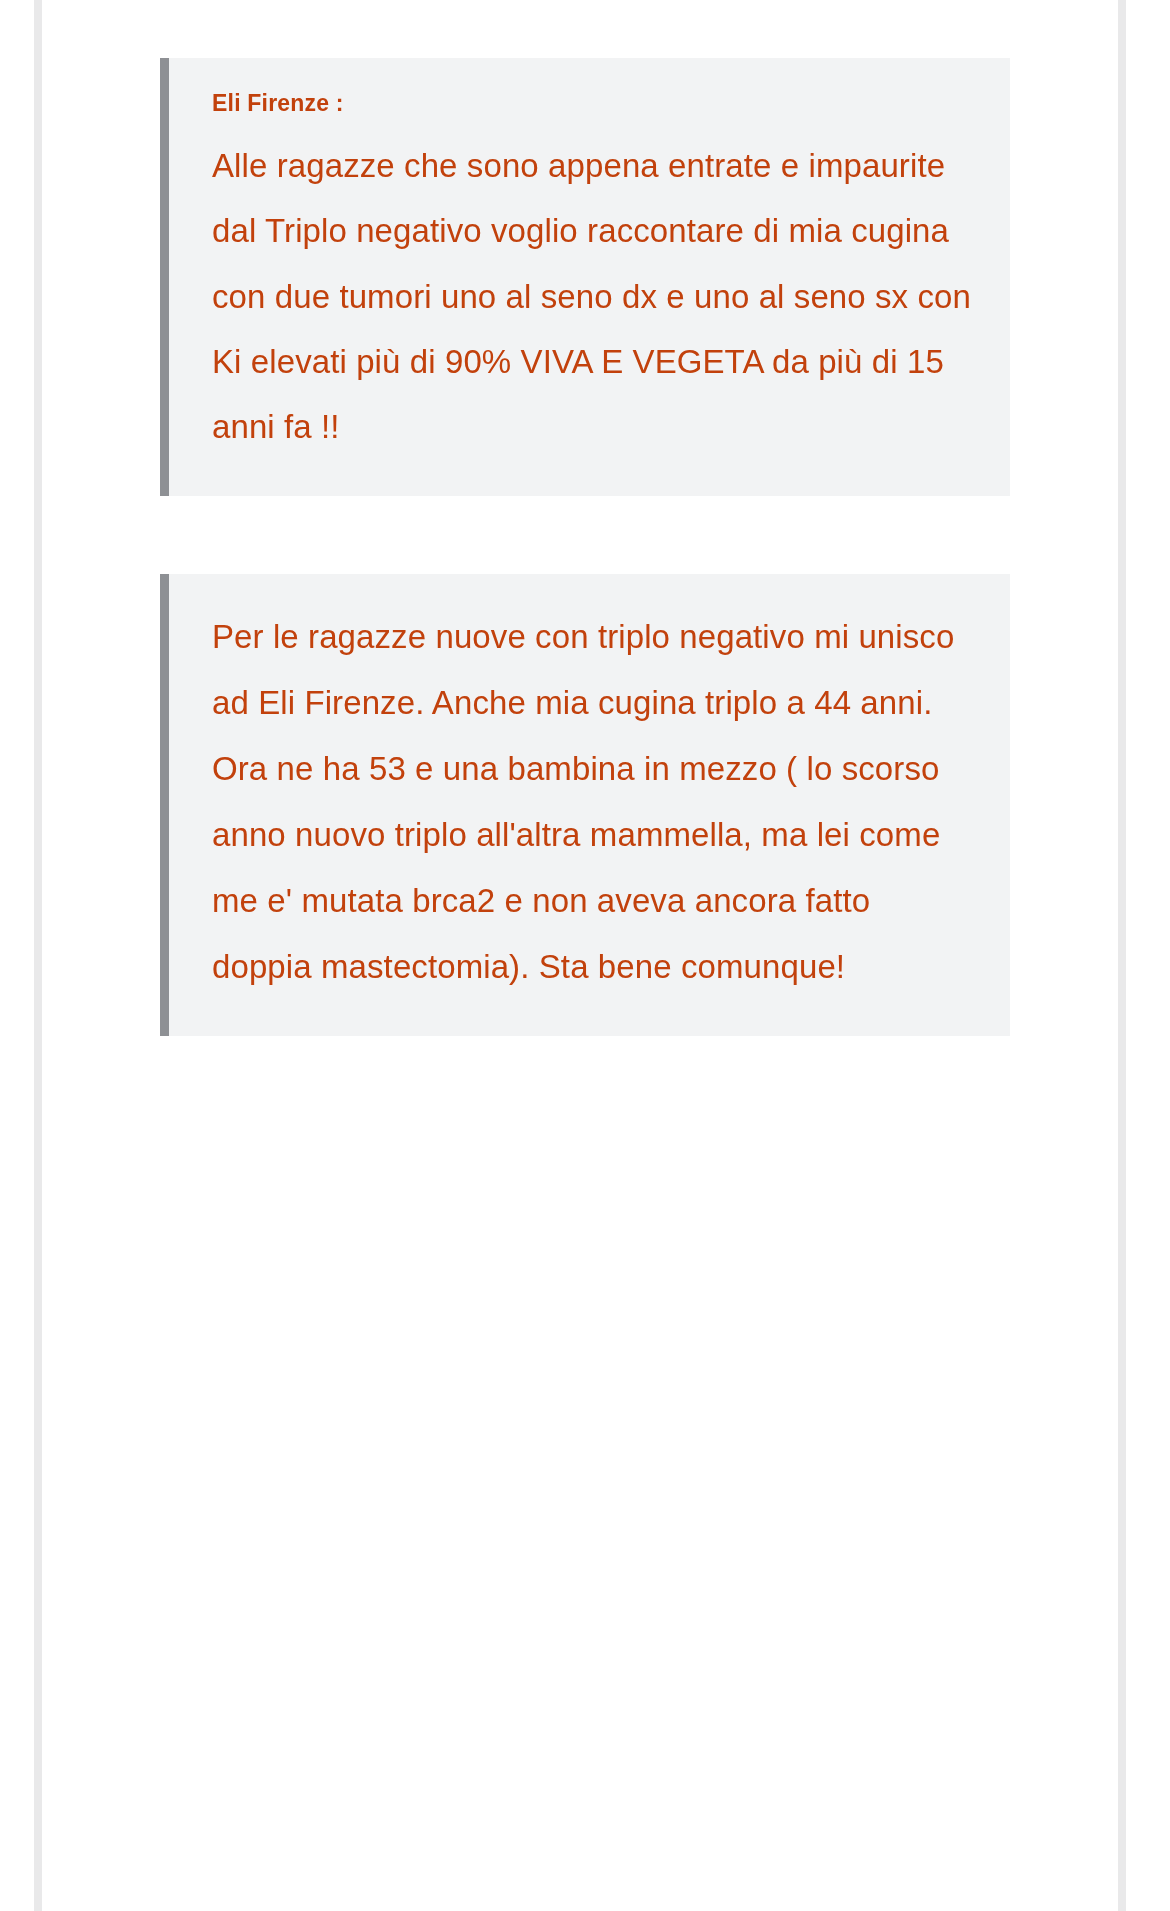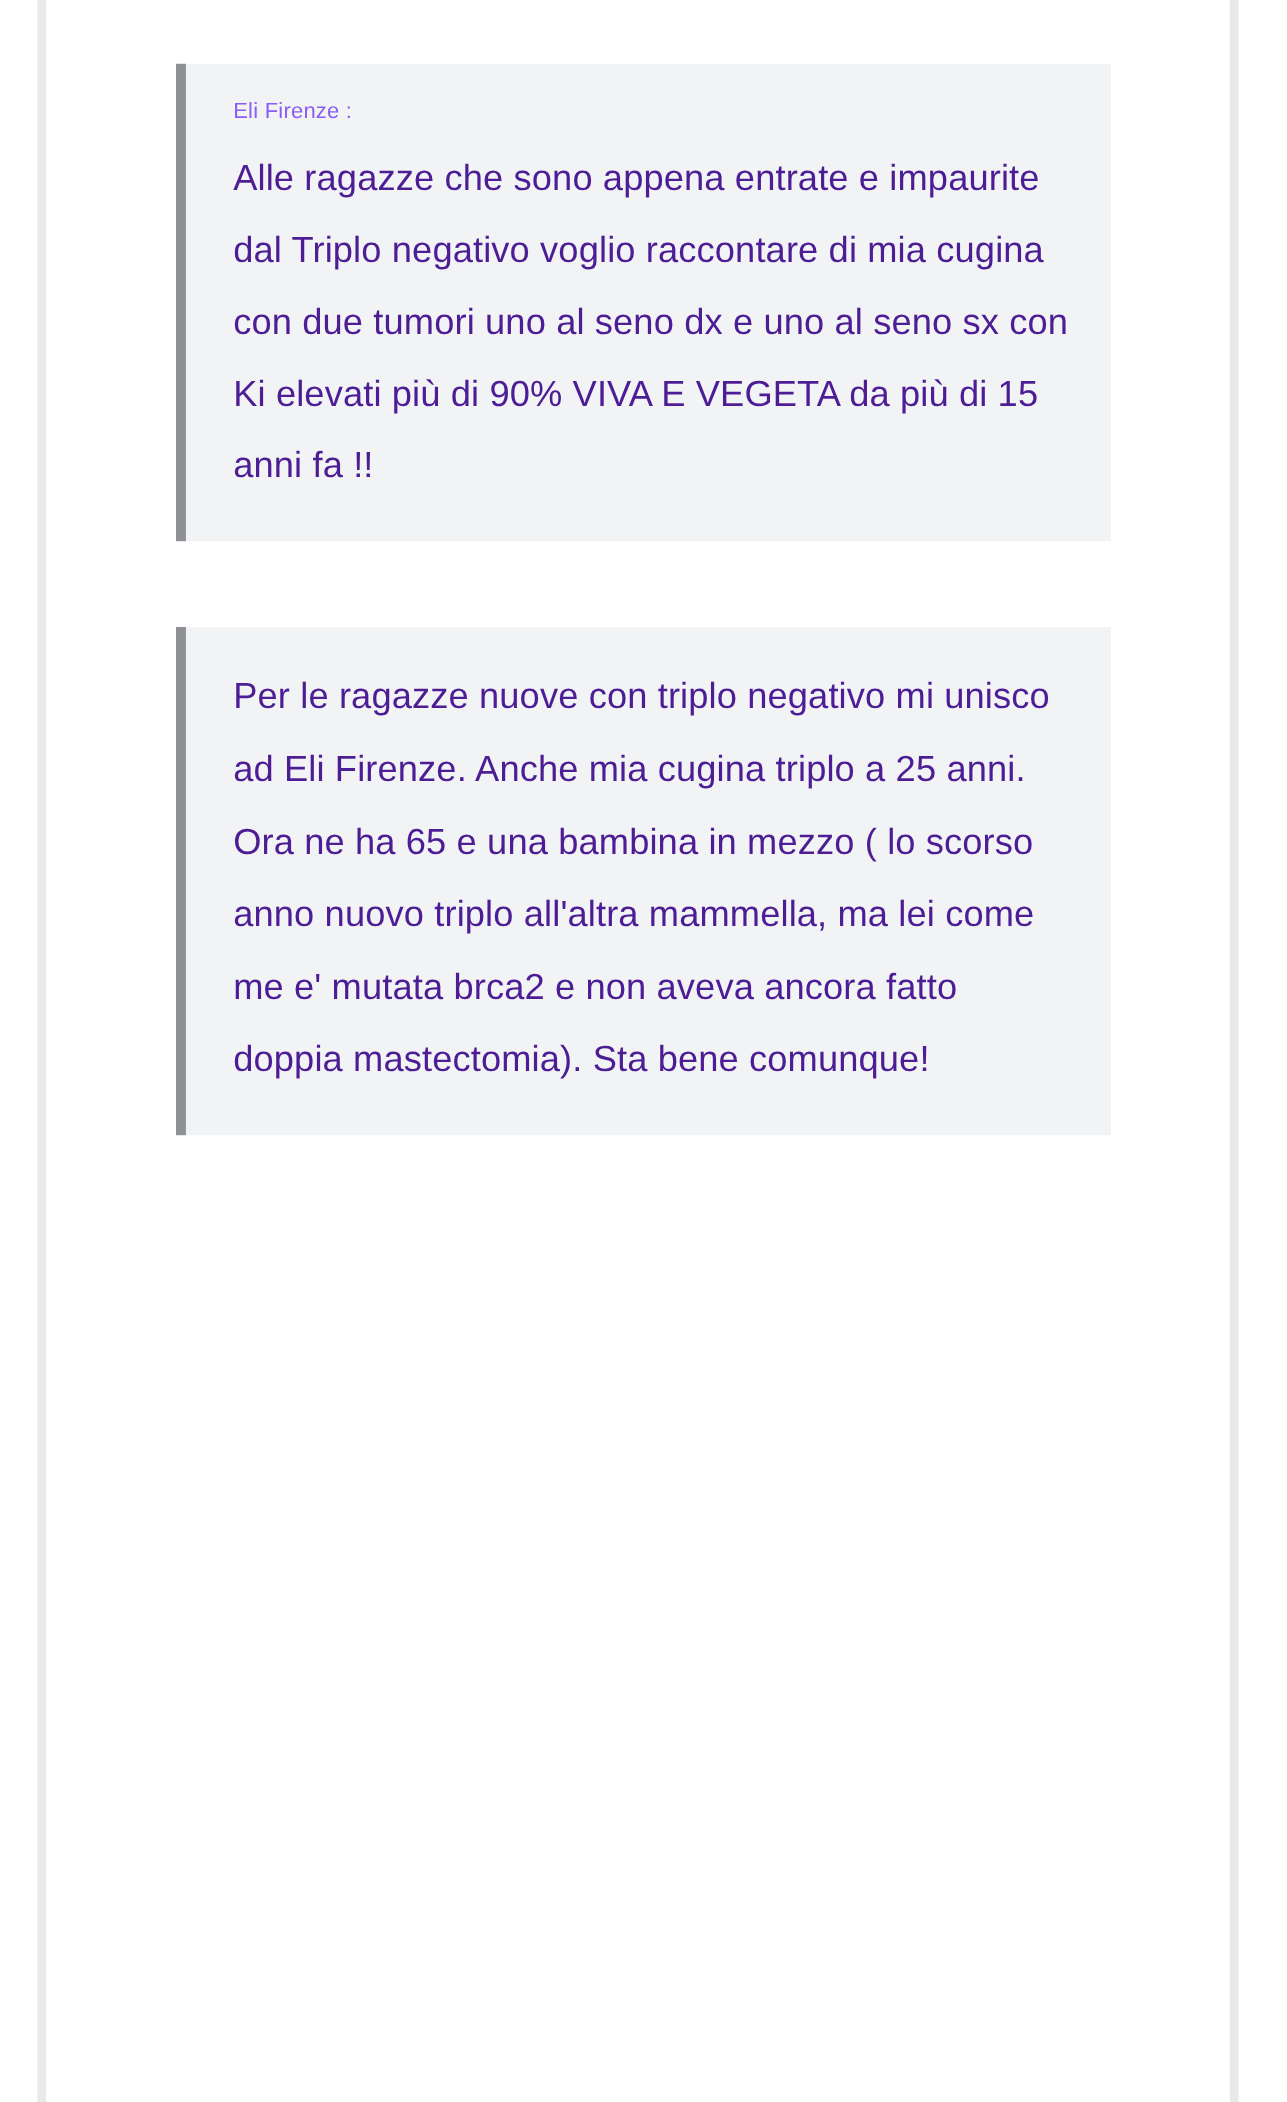--- a/index.html
+++ b/index.html
@@ -50,30 +50,30 @@
   .quote-block::before {
     content: "";
     position: absolute;
     left: 0;
     top: 0;
     bottom: 0;
     width: 9px;
     background: #8e9094;
   }
   .quote-author {
-    font-size: 20px;
-    font-weight: normal;
-    color: #8b5cf6;
+    font-size: 23px;
+    font-weight: bold;
+    color: #c2410c;
     line-height: 1.35;
     margin: 0 0 14px 0;
     letter-spacing: 0.2px;
   }
   .quote-text {
     font-size: 33px;
-    color: #4c1d95;
+    color: #c2410c;
     line-height: 1.98;
     margin: 0;
     letter-spacing: 0.1px;
   }
   .quote-block.second .quote-text {
     line-height: 2.0;
   }
 </style>
 </head>
 <body>
@@ -84,17 +84,17 @@
   <div class="rail rail-right"></div>
 
   <div class="content-column">
 
     <blockquote class="quote-block first">
       <div class="quote-author">Eli Firenze :</div>
       <p class="quote-text">Alle ragazze che sono appena entrate e impaurite dal Triplo negativo voglio raccontare di mia cugina con due tumori uno al seno dx e uno al seno sx con Ki elevati più di 90% VIVA E VEGETA da più di 15 anni fa !!</p>
     </blockquote>
 
     <blockquote class="quote-block second">
-      <p class="quote-text">Per le ragazze nuove con triplo negativo mi unisco ad Eli Firenze. Anche mia cugina triplo a 25 anni. Ora ne ha 65 e una bambina in mezzo ( lo scorso anno nuovo triplo all'altra mammella, ma lei come me e' mutata brca2 e non aveva ancora fatto doppia mastectomia). Sta bene comunque!</p>
+      <p class="quote-text">Per le ragazze nuove con triplo negativo mi unisco ad Eli Firenze. Anche mia cugina triplo a 44 anni. Ora ne ha 53 e una bambina in mezzo ( lo scorso anno nuovo triplo all'altra mammella, ma lei come me e' mutata brca2 e non aveva ancora fatto doppia mastectomia). Sta bene comunque!</p>
     </blockquote>
 
   </div>
 </div>
 
 </body></html>

